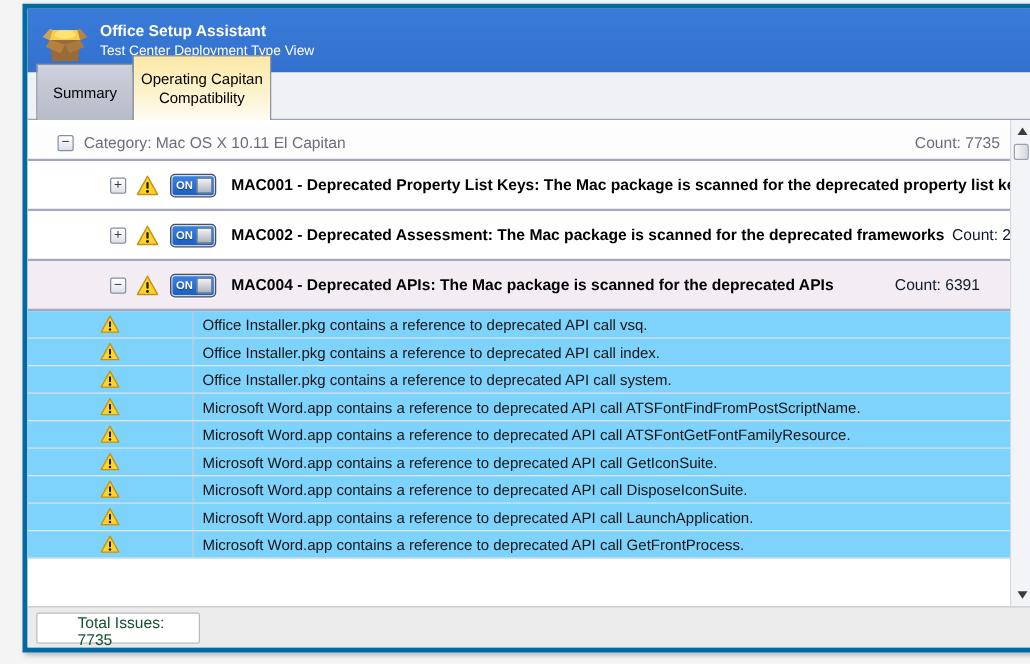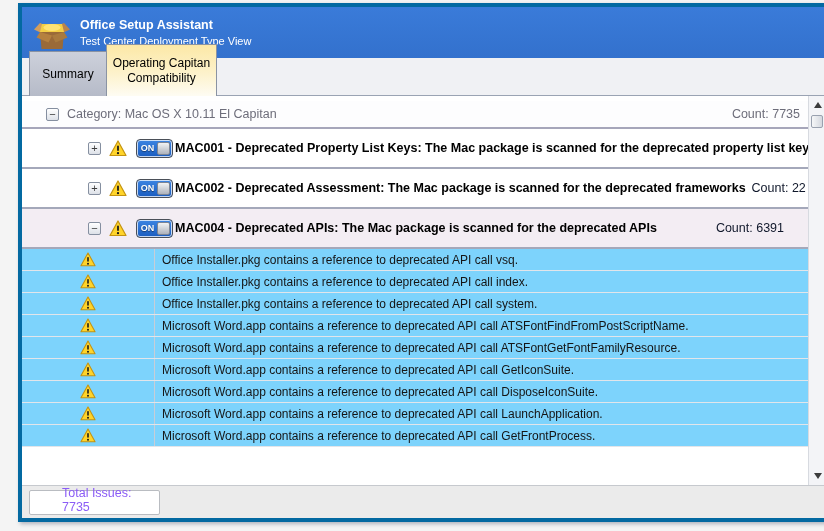--- a/index.html
+++ b/index.html
@@ -54,21 +54,21 @@
 
   .rule-row { height:40px; display:flex; align-items:center; padding-left:66px; border-bottom:2px solid #a4a8ba;
     overflow:hidden; background:#fff; }
   .rule-row.selected { background:#f3edf3; }
   .rule-title { font-size:12.5px; font-weight:bold; color:#000; white-space:nowrap; margin-left:2px; }
   .rule-count { margin-left:auto; padding-left:6px; padding-right:24px; color:#0f172a; font-size:12.5px; white-space:nowrap; flex:none; }
 
   .warn { flex:none; margin-right:9px; display:flex; }
   .issue-sev .warn { margin:0; }
 
-  .toggle { position:relative; width:37px; height:19px; flex:none; border:1px solid #4a4f58; border-radius:4px;
+  .toggle { position:relative; width:37px; height:19px; flex:none; margin-right:10px; border:1px solid #4a4f58; border-radius:4px;
     background:linear-gradient(#3c84e2,#1a5dc0); box-shadow: inset 0 0 0 1px rgba(255,255,255,.75), 0 1px 0 rgba(255,255,255,.7); }
   .toggle-label { position:absolute; left:0; top:0; bottom:0; width:21px; display:flex; align-items:center; justify-content:center;
     color:#fff; font-size:9px; font-weight:bold; text-shadow:0 1px 1px rgba(0,0,0,.45); }
   .toggle-knob { position:absolute; right:2px; top:2px; bottom:2px; width:13px; border:1px solid #7d8594; border-radius:2px;
     background:linear-gradient(#f2f3f4,#aeb3bc); }
 
   .issue-row { height:22px; display:flex; align-items:stretch; border-bottom:1px solid #e2e5ea; font-size:12px; color:#151515; background:#7dd3fc; }
   .issue-sev { width:133px; flex:none; display:flex; align-items:center; justify-content:center; border-right:1px solid #c9cdd6; }
   .issue-msg { padding-left:7px; display:flex; align-items:center; white-space:nowrap; overflow:hidden; }
 
@@ -77,21 +77,21 @@
   .sb-btn { position:absolute; left:0; right:0; height:16px; display:flex; align-items:center; justify-content:center; }
   .sb-up { top:1px; } .sb-down { bottom:1px; }
   .tri-up { width:0; height:0; border-left:4px solid transparent; border-right:4px solid transparent; border-bottom:6px solid #3c3c3c; }
   .tri-down { width:0; height:0; border-left:4px solid transparent; border-right:4px solid transparent; border-top:6px solid #3c3c3c; }
   .sb-thumb { position:absolute; top:19px; left:2px; right:3px; height:13px; border:1px solid #99a1af; border-radius:2px;
     background:linear-gradient(90deg,#f6f7f8,#d4d8df); }
 
   
   .statusbar { height:33px; flex:none; background:#ebebeb; border-top:1px solid #c6c9ce; display:flex; align-items:center; padding-left:7px; }
   .total-box { width:131px; height:25px; background:#fff; border:1px solid #b9bcc1; border-radius:2px;
-    display:flex; align-items:flex-end; justify-content:center; font-size:12.5px; color:#8b5cf6;padding-left:32px; }
+    display:flex; align-items:flex-start; justify-content:center; font-size:12.5px; color:#14532d;padding-left:32px; }
 </style>
 </head>
 <body>
 
 <div class="stage">
   <div class="window">
 
     <div class="titlebar">
       <svg class="app-icon" viewBox="0 0 38 34">
         <polygon points="7,7 1,13.5 9.5,17.5 15,10.5" fill="#d39e5c"></polygon>

